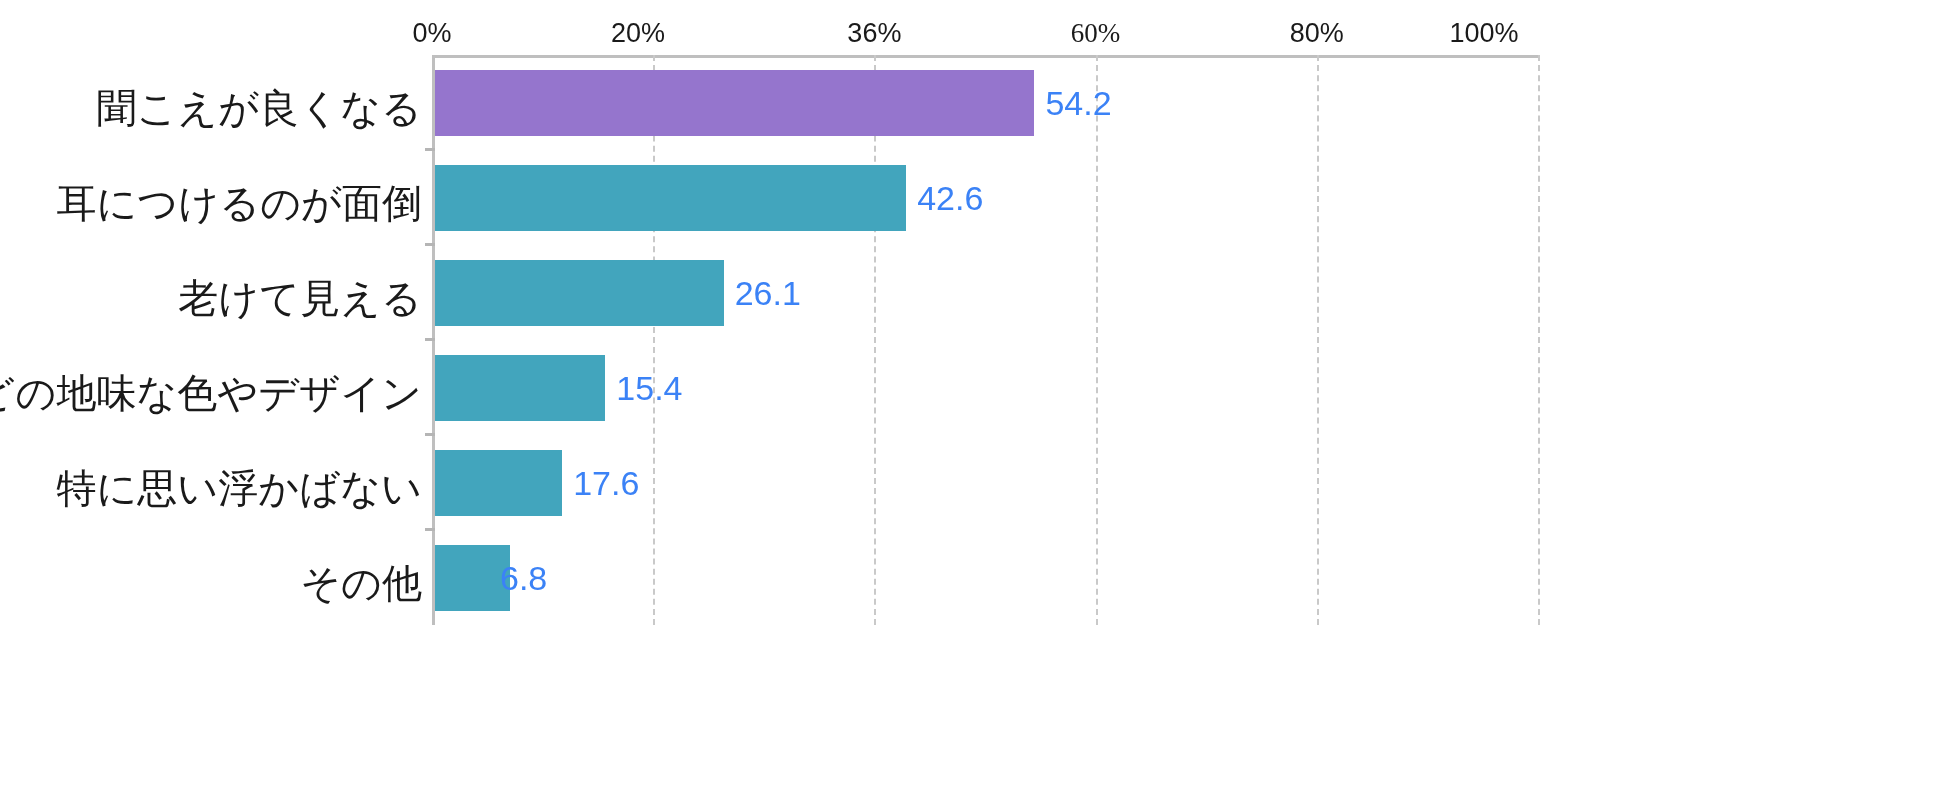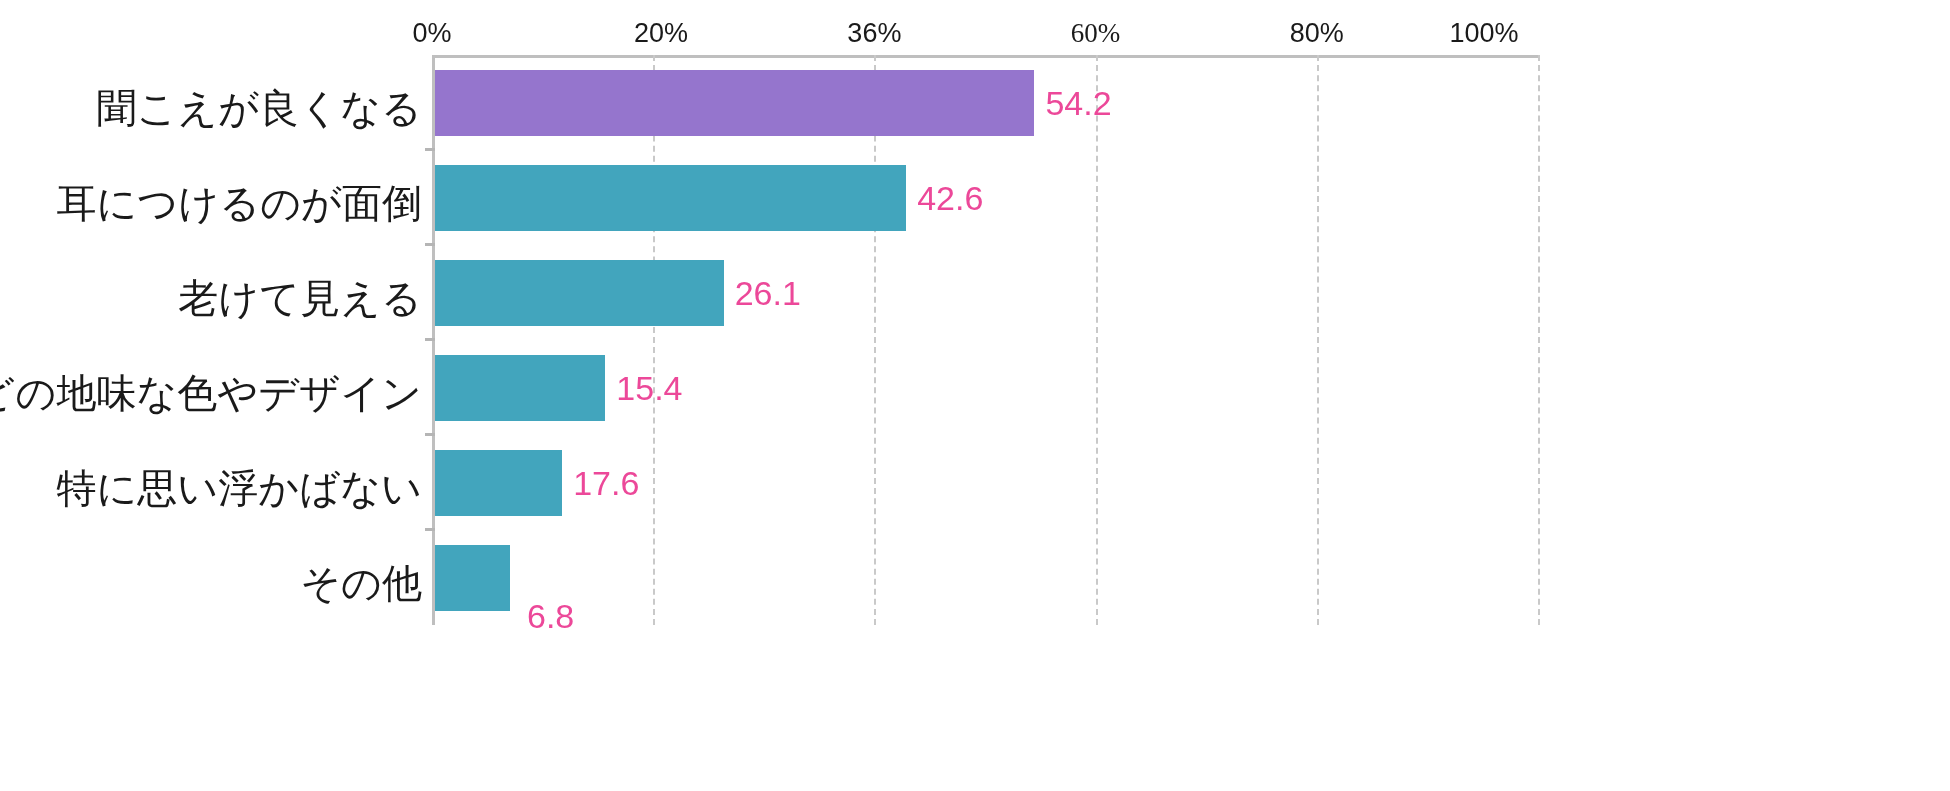--- a/index.html
+++ b/index.html
@@ -92,32 +92,32 @@
     position: absolute;
     left: 435px;
     height: 66px;
     border-radius: 0;
   }
 
   .bar-value {
     position: absolute;
     font-size: 34px;
     line-height: 1;
-    color: #ec4899;
+    color: #3b82f6;
     white-space: nowrap;
   }
 </style>
 </head>
 <body>
 
 <div id="chart-root">
 
   <div id="xticks-layer">
       <div class="xtick" style="left: 432px;">0%</div>
-      <div class="xtick" style="left: 661px;">20%</div>
+      <div class="xtick" style="left: 638px;">20%</div>
       <div class="xtick" style="left: 874.4px;">36%</div>
       <div class="xtick" style="left: 1095.6px; font-family: Liberation Serif, serif;">60%</div>
       <div class="xtick" style="left: 1316.8px;">80%</div>
       <div class="xtick" style="left: 1484px;">100%</div>
     </div>
 
   <div class="plot-top-rule"></div>
   <div class="axis-spine"></div>
 
   <div class="plot" id="grid-layer">
@@ -147,16 +147,16 @@
       <div class="bar" style="top: 259.5px; width: 288.666px; background: rgb(66, 165, 189);"></div>
       <div class="bar-value" style="left: 734.666px; top: 275.5px;">26.1</div>
       <div class="cat-label" style="top: 372.5px;">ベージュなどの地味な色やデザイン</div>
       <div class="bar" style="top: 354.5px; width: 170.324px; background: rgb(66, 165, 189);"></div>
       <div class="bar-value" style="left: 616.324px; top: 370.5px;">15.4</div>
       <div class="cat-label" style="top: 467.5px;">特に思い浮かばない</div>
       <div class="bar" style="top: 449.5px; width: 127.19px; background: rgb(66, 165, 189);"></div>
       <div class="bar-value" style="left: 573.19px; top: 465.5px;">17.6</div>
       <div class="cat-label" style="top: 562.5px;">その他</div>
       <div class="bar" style="top: 544.5px; width: 75.208px; background: rgb(66, 165, 189);"></div>
-      <div class="bar-value" style="left: 527px; top: 560.5px; margin-top: 38px;">6.8</div>
+      <div class="bar-value" style="left: 500px; top: 560.5px;">6.8</div>
     </div>
 
 </div>
 
 </body></html>

